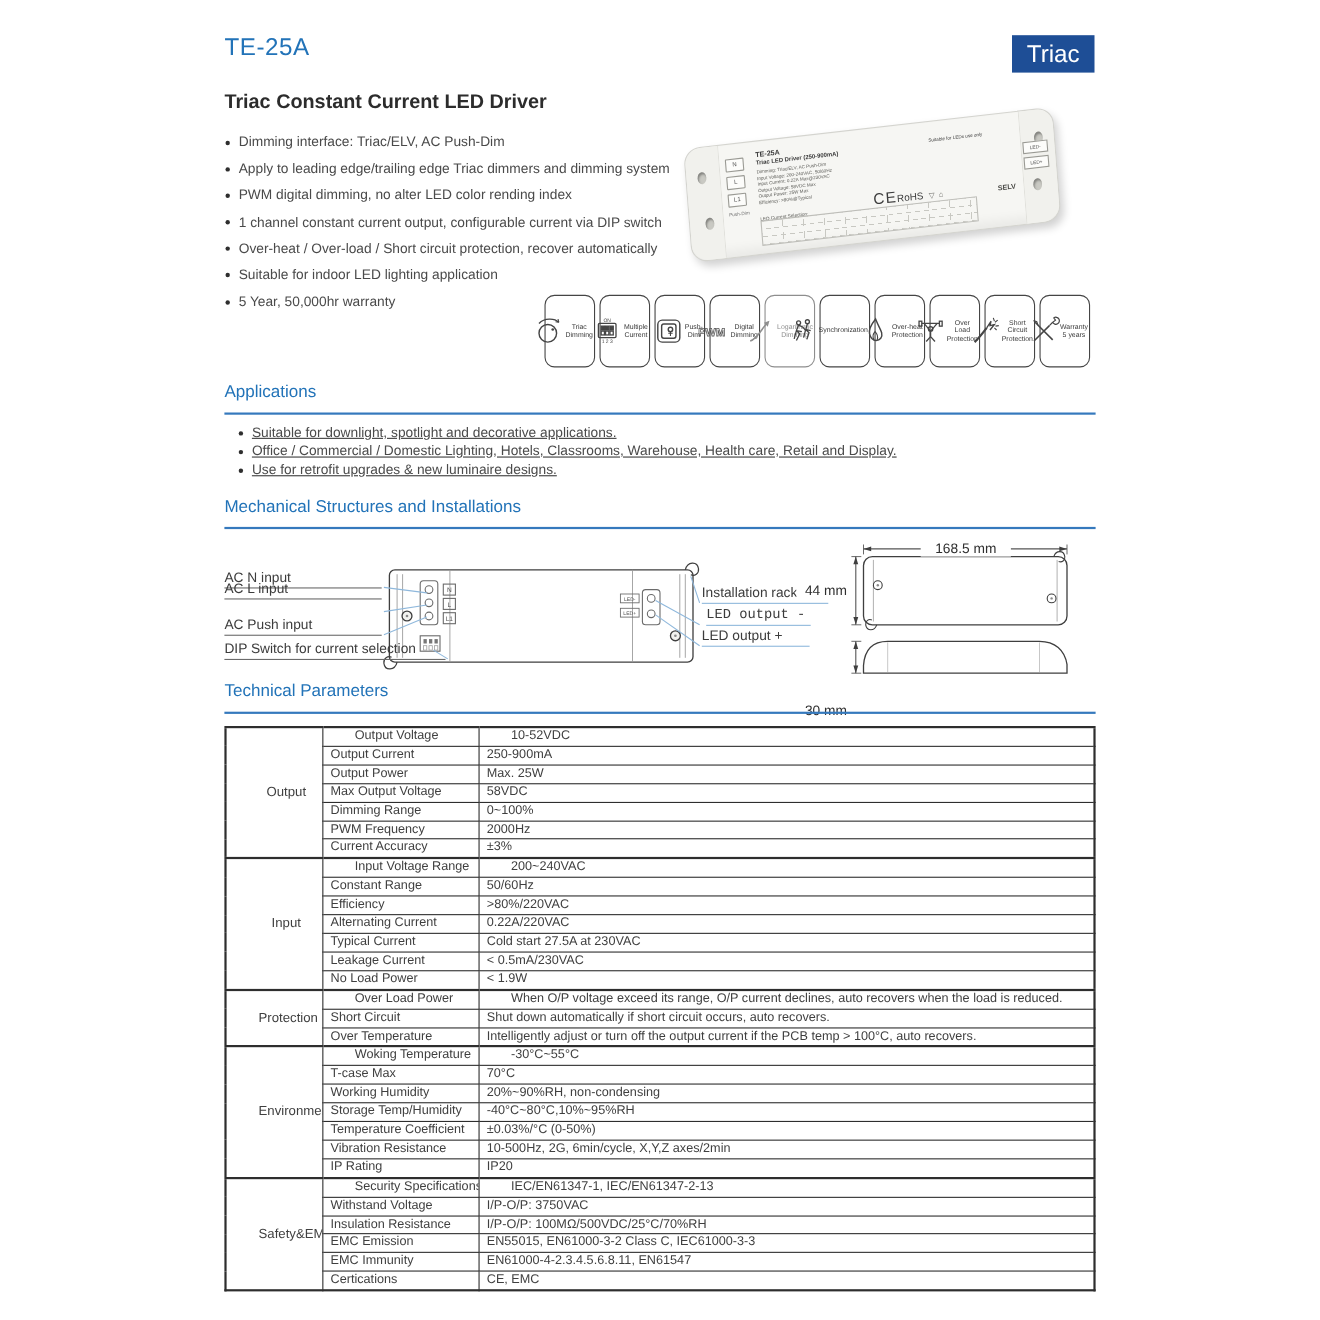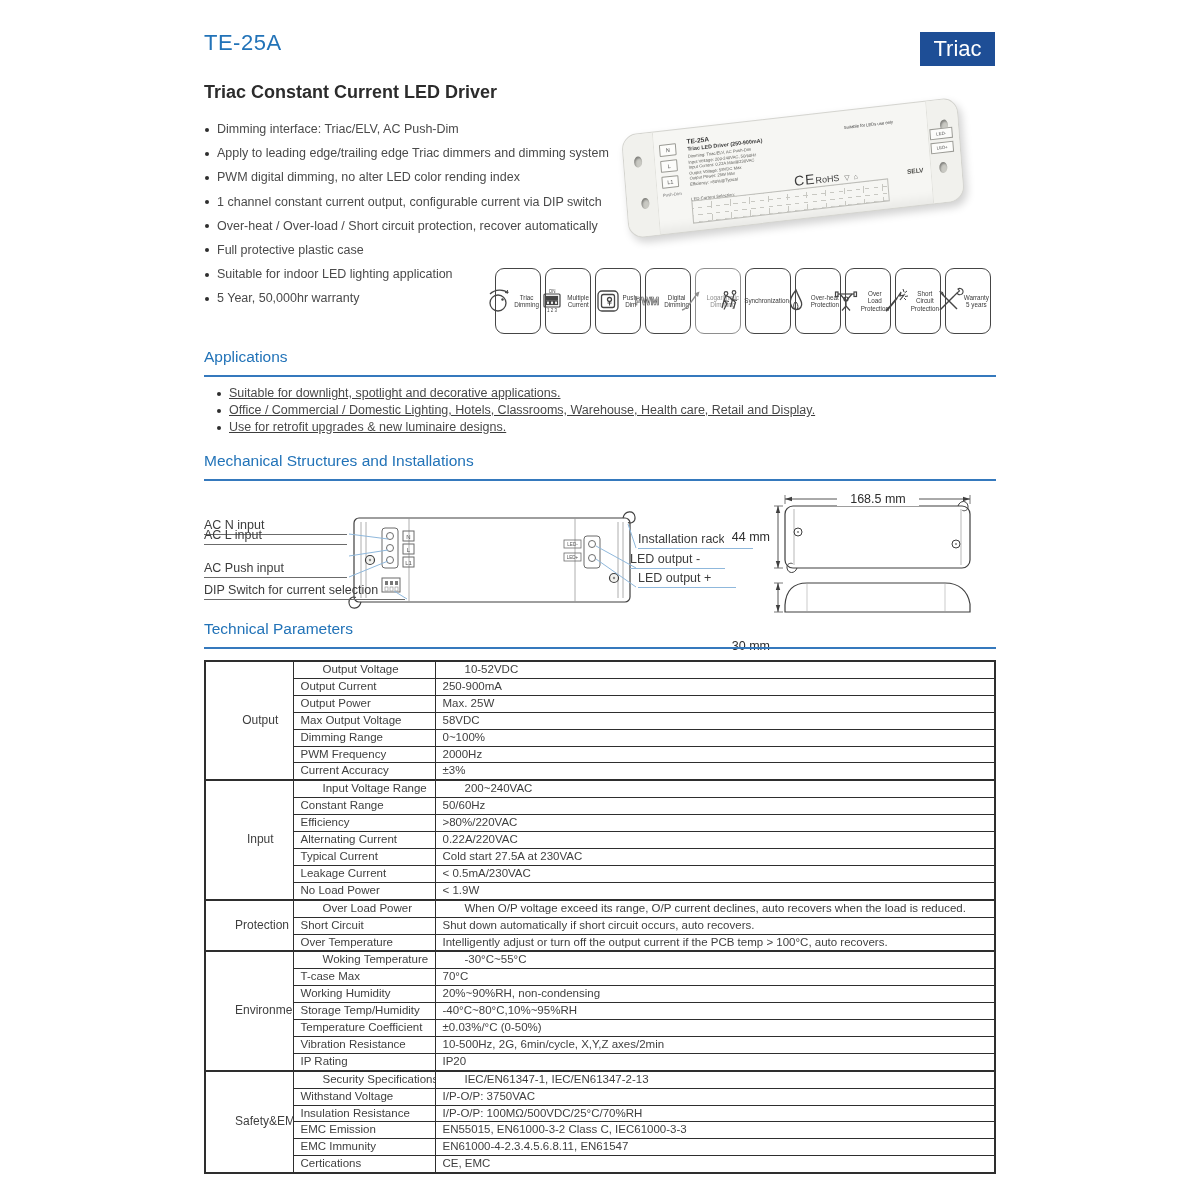--- a/index.html
+++ b/index.html
@@ -88,21 +88,20 @@
   <div class="model-title">TE-25A</div>
   <div class="brand-logo">Triac</div>
   <div class="product-title">Triac Constant Current LED Driver</div>
 
   <div class="feature-list">
       <div class="bullet-item">Dimming interface: Triac/ELV, AC Push-Dim</div>
       <div class="bullet-item">Apply to leading edge/trailing edge Triac dimmers and dimming system</div>
       <div class="bullet-item">PWM digital dimming, no alter LED color rending index</div>
       <div class="bullet-item">1 channel constant current output, configurable current via DIP switch</div>
       <div class="bullet-item">Over-heat / Over-load / Short circuit protection, recover automatically</div>
-      <div class="bullet-item">Full protective plastic case</div>
       <div class="bullet-item">Suitable for indoor LED lighting application</div>
       <div class="bullet-item">5 Year, 50,000hr warranty</div>
     </div>
 
   <div class="device-wrap">
     <div class="device">
       <div class="cap l"></div>
       <div class="cap r"></div>
       <div class="hole" style="left:10px; top:22px;"></div>
       <div class="hole" style="left:14px; top:64px;"></div>
@@ -348,21 +347,21 @@
       </g>
       <line x1="603" y1="92" x2="603" y2="119" stroke="#aaa" stroke-width="0.6"></line>
       <line x1="741" y1="92" x2="741" y2="119" stroke="#aaa" stroke-width="0.6"></line>
     </svg>
 
     <div class="mlabel dark" style="left:0; top:26px; width:143px;">AC N input</div>
     <div class="mlabel dark" style="left:0; top:36px; width:143px;">AC L input</div>
     <div class="mlabel dark" style="left:0; top:69px; width:143px;">AC Push input</div>
     <div class="mlabel dark" style="left:0; top:91px; width:201px;">DIP Switch for current selection</div>
     <div class="mlabel blue" style="left:434px; top:40px; width:115px;">Installation rack</div>
-    <div class="mlabel blue" style="left:426px; top:60px; width:95px;">LED output -</div>
+    <div class="mlabel blue" style="left:438px; top:60px; width:95px;font-family:Liberation Mono, monospace;">LED output -</div>
     <div class="mlabel blue" style="left:434px; top:79px; width:98px;">LED output +</div>
     <div class="dim-label" style="left:633px; top:0px; width:82px;">168.5 mm</div>
     <div class="dim-label" style="left:520px; top:38px; width:46px; text-align:right;">44 mm</div>
     <div class="dim-label" style="left:520px; top:99px; width:46px; text-align:right;margin-top:48px;">30 mm</div>
   </div>
 
   <div class="section-title" style="top:620px;">Technical Parameters</div>
   <div class="section-rule" style="top:647px;"></div>
 
   <table class="tech-table">

